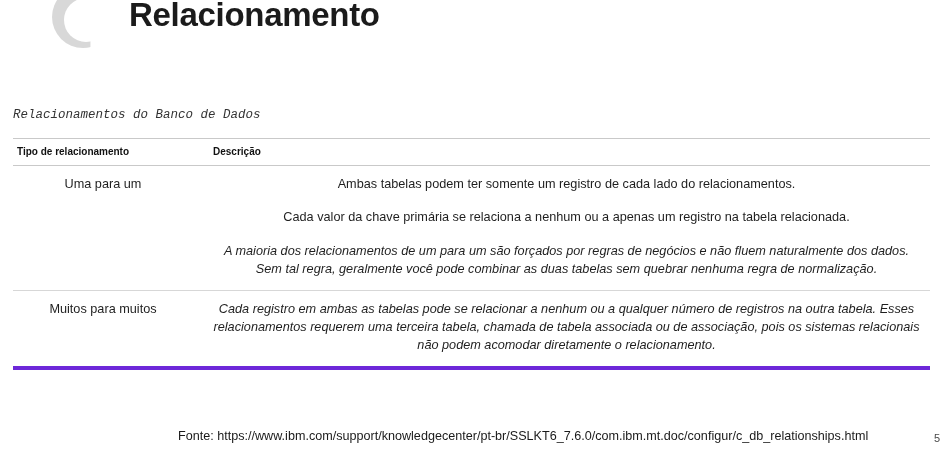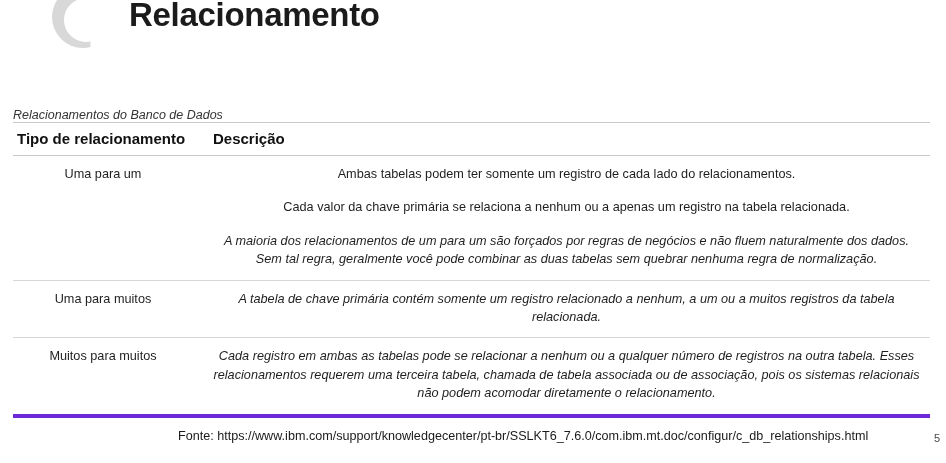--- a/index.html
+++ b/index.html
@@ -55,32 +55,32 @@
   .content {
     position: absolute;
     left: 13px;
     top: 108px;
     width: 917px;
   }
   .table-caption {
     font-size: 12.5px;
     font-style: italic;
     color: #333333;
-    margin-bottom: 0;
-    font-family: Liberation Sans, sans-serif;
+    margin-bottom: 16px;
+    font-family: Liberation Mono, monospace;
   }
   table.rel-table {
     width: 917px;
     border-collapse: collapse;
     font-size: 12.7px;
   }
   table.rel-table thead th {
     text-align: left;
     font-weight: bold;
-    font-size: 15px;
+    font-size: 10px;
     padding: 7px 8px 8px 4px;
     border-top: 1px solid #c9c9c9;
     border-bottom: 1px solid #c9c9c9;
     color: #111111;
     background: #ffffff;
   }
   table.rel-table tbody td {
     vertical-align: top;
     padding: 9px 10px 11px 4px;
     border-bottom: 1px solid #d7d7d7;
@@ -149,26 +149,20 @@
     <tbody>
       <tr>
         <td class="col-type">Uma para um</td>
         <td class="col-desc">
           <p class="desc-p">Ambas tabelas podem ter somente um registro de cada lado do relacionamentos.</p>
           <p class="desc-p">Cada valor da chave primária se relaciona a nenhum ou a apenas um registro na tabela relacionada.</p>
           <p class="desc-p">A maioria dos relacionamentos de um para um são forçados por regras de negócios e não fluem naturalmente dos dados. Sem tal regra, geralmente você pode combinar as duas tabelas sem quebrar nenhuma regra de normalização.</p>
         </td>
       </tr>
       <tr>
-        <td class="col-type">Uma para muitos</td>
-        <td class="col-desc">
-          <p class="desc-p">A tabela de chave primária contém somente um registro relacionado a nenhum, a um ou a muitos registros da tabela relacionada.</p>
-        </td>
-      </tr>
-      <tr>
         <td class="col-type">Muitos para muitos</td>
         <td class="col-desc">
           <p class="desc-p">Cada registro em ambas as tabelas pode se relacionar a nenhum ou a qualquer número de registros na outra tabela. Esses relacionamentos requerem uma terceira tabela, chamada de tabela associada ou de associação, pois os sistemas relacionais não podem acomodar diretamente o relacionamento.</p>
         </td>
       </tr>
     </tbody>
   </table>
 </div>
 
 <div class="source">Fonte: https://www.ibm.com/support/knowledgecenter/pt-br/SSLKT6_7.6.0/com.ibm.mt.doc/configur/c_db_relationships.html</div>

